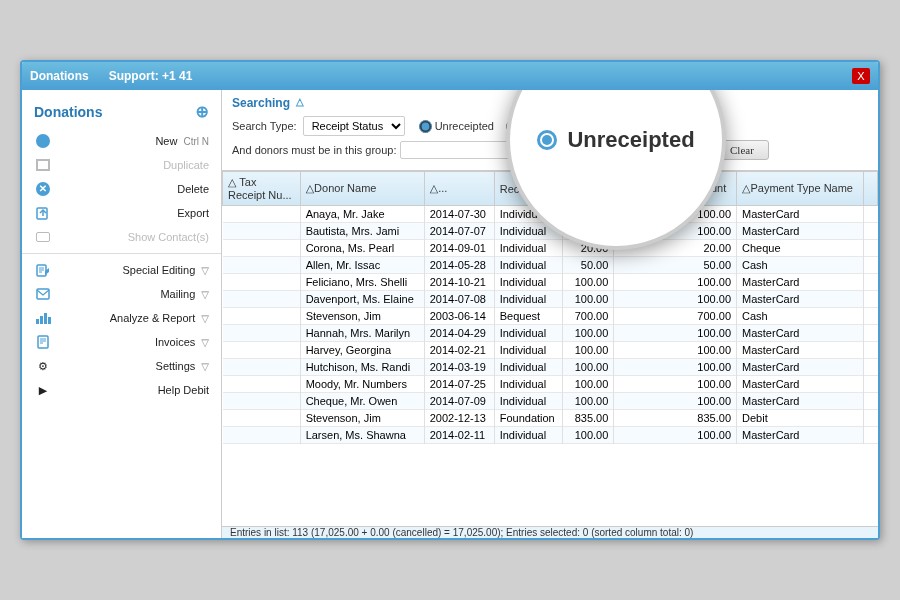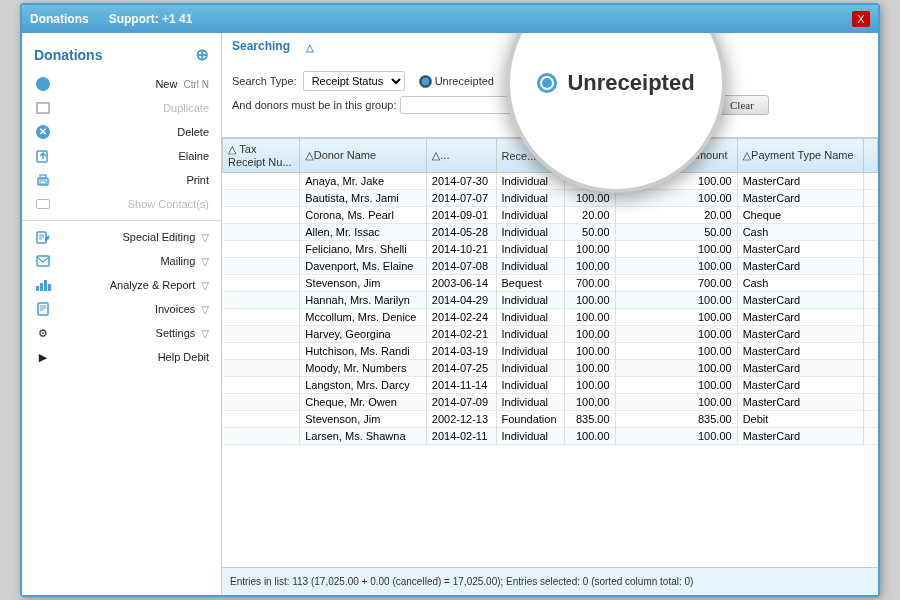--- a/index.html
+++ b/index.html
@@ -9,21 +9,21 @@
       background: #d0d0d0;
       width: 900px;
       height: 600px;
       overflow: hidden;
       display: flex;
       align-items: center;
       justify-content: center;
     }
     .window {
       width: 860px;
-      height: 594px;
+      height: 480px;
       background: #fff;
       border: 2px solid #4a9fd4;
       border-radius: 4px;
       display: flex;
       flex-direction: column;
       box-shadow: 2px 2px 8px rgba(0,0,0,0.3);
       position: relative;
     }
     .title-bar {
       background: linear-gradient(to bottom, #6dbde0, #4a9fd4);
@@ -117,24 +117,24 @@
     }
     .search-area {
       background: #fff;
       border-bottom: 1px solid #ccc;
       padding: 6px 10px;
     }
     .search-title {
       color: #2a7ab5;
       font-weight: bold;
       font-size: 12px;
-      margin-bottom: 18px;
-      display: flex;
-      align-items: flex-end;
-      gap: 16px;
+      margin-bottom: 6px;
+      display: flex;
+      align-items: flex-start;
+      gap: 6px;
     }
     .search-title .sort-arrow { color: #4a9fd4; font-size: 10px; }
     .search-row {
       display: flex;
       align-items: center;
       gap: 6px;
       margin-bottom: 4px;
     }
     .search-row label { color: #333; white-space: nowrap; }
     .search-select {
@@ -154,21 +154,21 @@
       display: flex;
       align-items: center;
       gap: 3px;
       cursor: pointer;
     }
     .radio-item input[type="radio"] { accent-color: #4a9fd4; }
     .group-row {
       display: flex;
       align-items: center;
       gap: 4px;
-      margin-bottom: 16px;
+      margin-bottom: 4px;
     }
     .group-row label { color: #333; }
     .group-input {
       padding: 2px 4px;
       border: 1px solid #ccc;
       border-radius: 2px;
       font-size: 11px;
       width: 200px;
     }
     .btn-search {
@@ -217,21 +217,21 @@
     tbody tr { border-bottom: 1px solid #e8e8e8; }
     tbody tr:nth-child(even) { background: #f5fbff; }
     tbody td {
       padding: 2px 5px;
       border-right: 1px solid #e0e0e0;
       white-space: nowrap;
     }
     .status-bar {
       background: #e8f4fc;
       border-top: 1px solid #ccc;
-      padding: 8px 8px;
+      padding: 0 8px;
       color: #333;
       font-size: 10px;
     }
     
     .magnifier-overlay {
       position: absolute;
       top: -60px;
       left: 50%;
       transform: translateX(-20%);
       width: 220px;
@@ -331,33 +331,23 @@
       </div>
 
       <div class="sidebar-item">
         <span class="icon">
           <svg width="14" height="14" viewBox="0 0 14 14">
               <rect x="1" y="2" width="10" height="11" rx="1" fill="none" stroke="#4a9fd4" stroke-width="1.5"></rect>
               <line x1="7" y1="5" x2="7" y2="10" stroke="#4a9fd4" stroke-width="1.5"></line>
               <polyline points="4,7 7,4 10,7" fill="none" stroke="#4a9fd4" stroke-width="1.5"></polyline>
             </svg>
         </span>
-        <span class="label">Elaine</span>
-      </div>
-
-      <div class="sidebar-item">
-        <span class="icon">
-          <svg width="14" height="14" viewBox="0 0 14 14">
-              <rect x="2" y="5" width="10" height="7" rx="1" fill="none" stroke="#4a9fd4" stroke-width="1.5"></rect>
-              <rect x="4" y="2" width="6" height="4" fill="none" stroke="#4a9fd4" stroke-width="1.2"></rect>
-              <rect x="4" y="8" width="6" height="3" fill="none" stroke="#4a9fd4" stroke-width="1"></rect>
-            </svg>
-        </span>
-        <span class="label">Print</span>
-      </div>
+        <span class="label">Export</span>
+      </div>
+
 
       <div class="sidebar-item disabled">
         <span class="icon">
           <div class="icon-show"></div>
         </span>
         <span class="label">Show Contact(s)</span>
       </div>
 
       <div class="sidebar-divider"></div>
 
@@ -553,58 +543,40 @@
       <td></td>
       <td>Hannah, Mrs. Marilyn</td>
       <td>2014-04-29</td>
       <td>Individual</td>
       <td style="text-align:right;">100.00</td>
       <td style="text-align:right;">100.00</td>
       <td>MasterCard</td>
     </tr>
               <tr>
       <td></td>
-      <td>Mccollum, Mrs. Denice</td>
-      <td>2014-02-24</td>
-      <td>Individual</td>
-      <td style="text-align:right;">100.00</td>
-      <td style="text-align:right;">100.00</td>
-      <td>MasterCard</td>
-    </tr>
-              <tr>
-      <td></td>
       <td>Harvey, Georgina</td>
       <td>2014-02-21</td>
       <td>Individual</td>
       <td style="text-align:right;">100.00</td>
       <td style="text-align:right;">100.00</td>
       <td>MasterCard</td>
     </tr>
               <tr>
       <td></td>
       <td>Hutchison, Ms. Randi</td>
       <td>2014-03-19</td>
       <td>Individual</td>
       <td style="text-align:right;">100.00</td>
       <td style="text-align:right;">100.00</td>
       <td>MasterCard</td>
     </tr>
               <tr>
       <td></td>
       <td>Moody, Mr. Numbers</td>
       <td>2014-07-25</td>
-      <td>Individual</td>
-      <td style="text-align:right;">100.00</td>
-      <td style="text-align:right;">100.00</td>
-      <td>MasterCard</td>
-    </tr>
-              <tr>
-      <td></td>
-      <td>Langston, Mrs. Darcy</td>
-      <td>2014-11-14</td>
       <td>Individual</td>
       <td style="text-align:right;">100.00</td>
       <td style="text-align:right;">100.00</td>
       <td>MasterCard</td>
     </tr>
               <tr>
       <td></td>
       <td>Cheque, Mr. Owen</td>
       <td>2014-07-09</td>
       <td>Individual</td>

